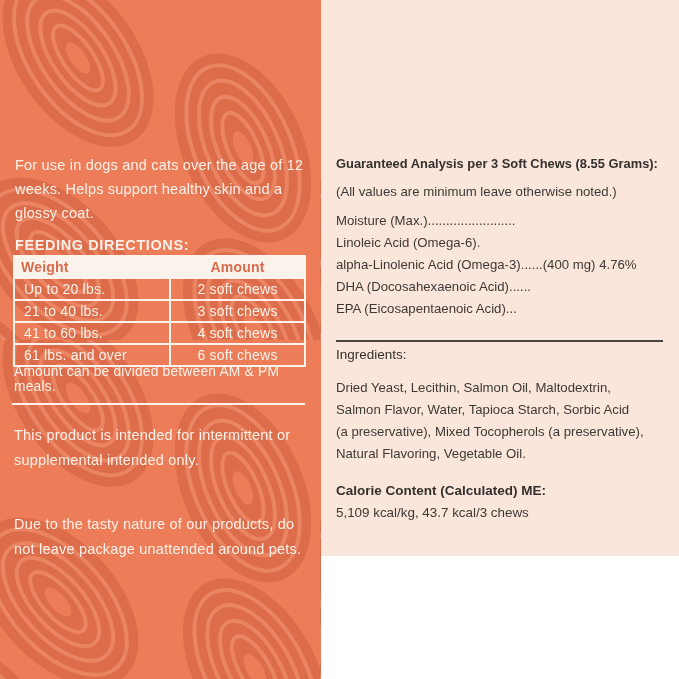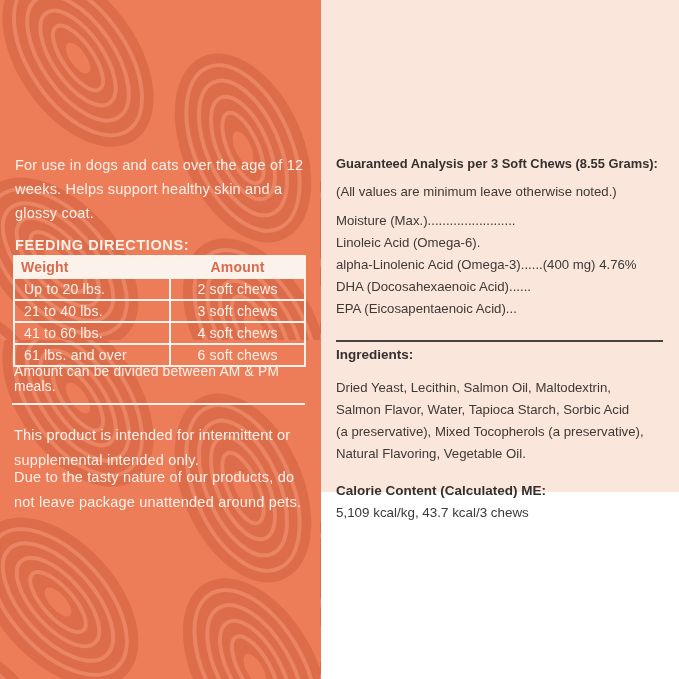--- a/index.html
+++ b/index.html
@@ -44,45 +44,45 @@
   }
   .left-divider{
     position:absolute;left:12px;top:395px;width:293px;height:2px;
     background:#FAF2EB;border:none;
   }
   .intermittent-note{
     position:absolute;left:14px;top:423px;width:300px;
     color:#FBF1E9;font-size:14.5px;line-height:25px;letter-spacing:.2px;
   }
   .caution-note{
-    position:absolute;left:14px;top:465px;width:302px;
+    position:absolute;left:14px;top:512px;width:302px;
     color:#FBF1E9;font-size:14.5px;line-height:25px;letter-spacing:.2px;
   }
   
   .right-panel{
-    position:absolute;left:321px;top:0;width:358px;height:492px;
+    position:absolute;left:321px;top:0;width:358px;height:556px;
     background:#FBE6DC;color:#3D3935;
   }
   .ga-heading{
     position:absolute;left:15px;top:156px;width:340px;
     font-size:12.9px;font-weight:bold;color:#33302D;white-space:nowrap;
   }
   .ga-subnote{
     position:absolute;left:15px;top:184px;width:340px;font-size:13.2px;
   }
   .ga-items{
     position:absolute;left:15px;top:210px;width:340px;
     font-size:13.2px;line-height:22px;
   }
   .right-divider{
     position:absolute;left:15px;top:332px;width:327px;height:2px;
     background:#4A4440;border:none;
   }
   .ingredients-heading{
-    position:absolute;left:15px;top:347px;font-size:13.5px;font-weight:bold;color:#33302D;
+    position:absolute;left:15px;top:347px;font-size:13.5px;font-weight:normal;color:#33302D;
   }
   .ingredients-body{
     position:absolute;left:15px;top:377px;width:338px;
     font-size:13.2px;line-height:22px;
   }
   .calorie-heading{
     position:absolute;left:15px;top:483px;font-size:13.5px;font-weight:bold;color:#33302D;
   }
   .calorie-value{
     position:absolute;left:15px;top:505px;font-size:13.4px;

